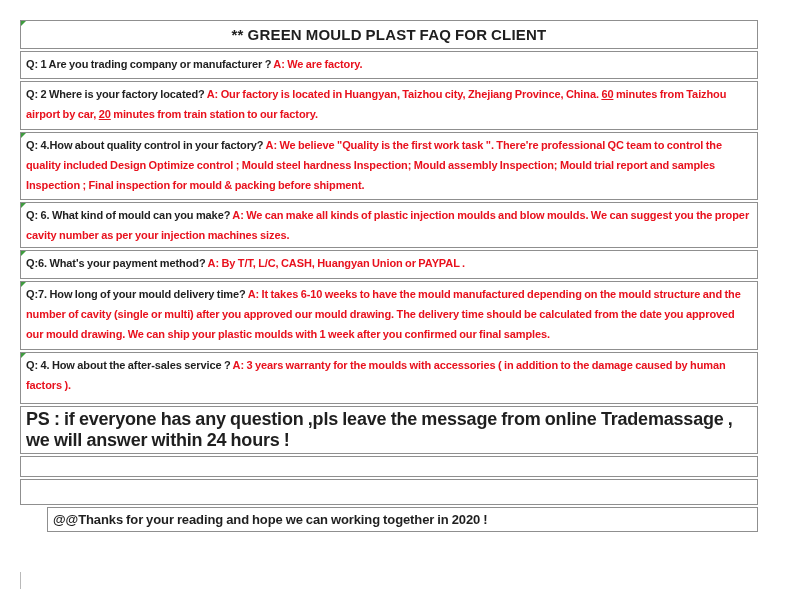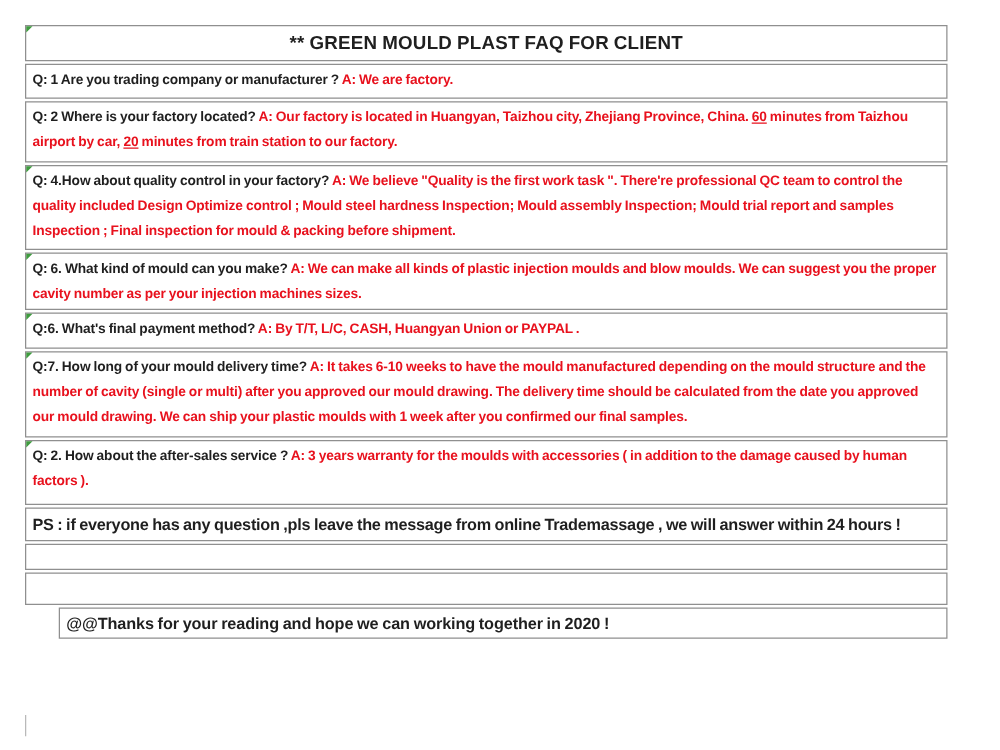--- a/index.html
+++ b/index.html
@@ -30,21 +30,21 @@
   }
   .row:first-child { margin-top: 0; }
   .row.type-title {
     text-align: center;
     font-size: 15px;
     line-height: 22px;
     padding-top: 3px;
     letter-spacing: 0.2px;
   }
   .row.type-note {
-    font-size: 13px;
+    font-size: 18px;
     line-height: 21px;
     letter-spacing: -0.2px;
   }
   .row.type-thanks {
     font-size: 13px;
     line-height: 19px;
     letter-spacing: -0.1px;
     margin-left: 27px;
   }
   .seg-q { color: var(--question-black, #1f1f1f); }
@@ -66,21 +66,21 @@
 </style>
 </head>
 <body>
 
 <div id="faq-table">
     <div class="row type-title" style="min-height: 28px;"><span class="corner-marker"></span><span class="seg-q">** GREEN MOULD PLAST FAQ FOR CLIENT</span></div>
     <div class="row type-qa" style="min-height: 28px;"><span class="seg-q">Q: 1 Are you trading company or manufacturer ? </span><span class="seg-a">A: We are factory.</span></div>
     <div class="row type-qa" style="min-height: 49px;"><span class="seg-q">Q: 2 Where is your factory located? </span><span class="seg-a">A: Our factory is located in Huangyan, Taizhou city, Zhejiang Province, China. </span><span class="seg-a seg-u">60</span><span class="seg-a"> minutes from Taizhou airport by car, </span><span class="seg-a seg-u">20</span><span class="seg-a"> minutes from train station to our factory.</span></div>
     <div class="row type-qa" style="min-height: 68px;"><span class="corner-marker"></span><span class="seg-q">Q: 4.How about quality control in your factory? </span><span class="seg-a">A: We believe "Quality is the first work task ". There're professional QC team to control the quality included Design Optimize control ;  Mould steel hardness Inspection; Mould assembly Inspection;  Mould trial report and samples Inspection ; Final inspection for mould &amp; packing before shipment.</span></div>
     <div class="row type-qa" style="min-height: 42px;"><span class="corner-marker"></span><span class="seg-q">Q: 6. What kind of mould can you make? </span><span class="seg-a">A:  We can make all kinds of plastic injection moulds and blow moulds. We can suggest you the proper cavity number as per your injection machines sizes.</span></div>
-    <div class="row type-qa" style="min-height: 29px;"><span class="corner-marker"></span><span class="seg-q">Q:6. What's final payment method? </span><span class="seg-a">A: By T/T, L/C, CASH, Huangyan Union or PAYPAL .</span></div>
+    <div class="row type-qa" style="min-height: 29px;"><span class="corner-marker"></span><span class="seg-q">Q:6. What's your payment method? </span><span class="seg-a">A: By T/T, L/C, CASH, Huangyan Union or PAYPAL .</span></div>
     <div class="row type-qa" style="min-height: 69px;"><span class="corner-marker"></span><span class="seg-q">Q:7. How long of your mould delivery time? </span><span class="seg-a">A:  It takes 6-10 weeks to have the mould manufactured depending on the mould structure and the number of cavity (single or multi) after you approved our mould drawing. The delivery time should be calculated from the date you approved our mould drawing. We can ship your plastic moulds with 1 week after you confirmed our final samples.</span></div>
-    <div class="row type-qa" style="min-height: 52px;"><span class="corner-marker"></span><span class="seg-q">Q: 2. How about the after-sales service ? </span><span class="seg-a">A: 3 years warranty for the moulds with accessories ( in addition to the damage caused by human factors ).</span></div>
+    <div class="row type-qa" style="min-height: 52px;"><span class="corner-marker"></span><span class="seg-q">Q: 4. How about the after-sales service ? </span><span class="seg-a">A: 3 years warranty for the moulds with accessories ( in addition to the damage caused by human factors ).</span></div>
     <div class="row type-note" style="min-height: 27px;"><span class="seg-q">PS : if everyone has any question ,pls leave the message from online Trademassage , we will answer within  24 hours !</span></div>
     <div class="row type-empty" style="min-height: 21px;"></div>
     <div class="row type-empty" style="min-height: 26px;"></div>
     <div class="row type-thanks" style="min-height: 25px;"><span class="seg-q">@@Thanks for your reading and hope we can working together in 2020 !</span></div>
   </div>
 <div id="table-bottom-stub" style="position:absolute; left:20px; top:571px;"></div>
 
 </body></html>

